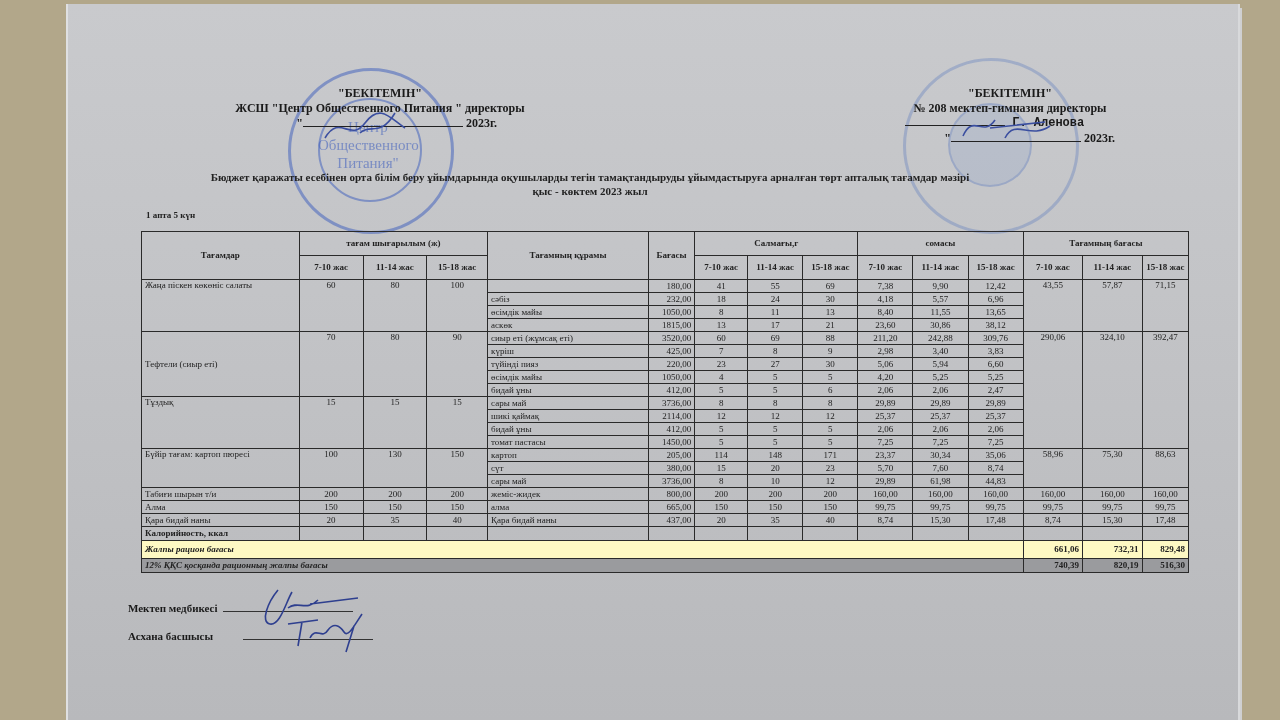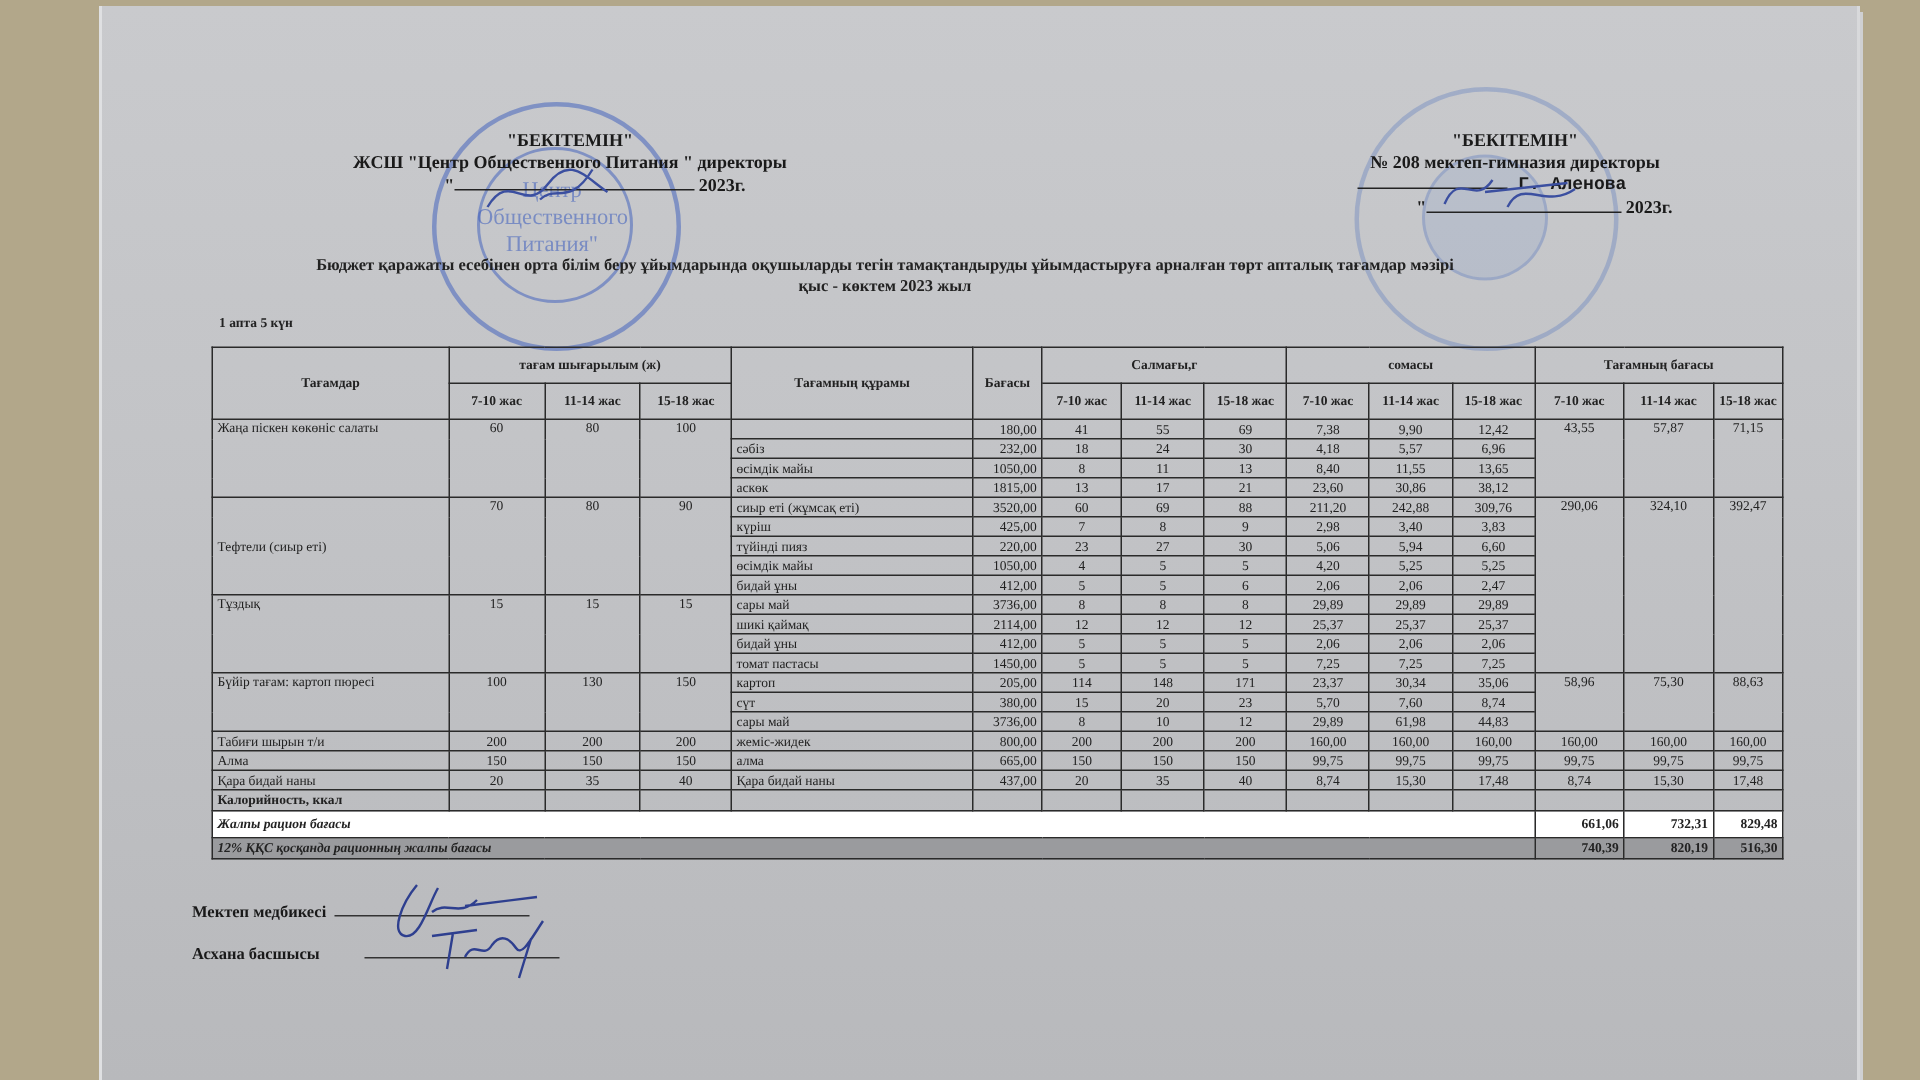--- a/index.html
+++ b/index.html
@@ -13,21 +13,21 @@
   .approve .line{display:inline-block;border-bottom:1px solid #222;}
   .title{position:absolute;left:180px;top:170px;width:820px;text-align:center;font-size:11px;font-weight:bold;color:#222;line-height:14px;}
   .week{position:absolute;left:146px;top:210px;font-size:9px;font-weight:bold;color:#222;}
   table.menu{position:absolute;left:141px;top:231px;border-collapse:collapse;font-size:9px;color:#222;width:1048px;}
   table.menu td, table.menu th{border:1px solid #2a2a2a;padding:0 3px;height:12px;line-height:11px;}
   table.menu th{font-weight:bold;text-align:center;}
   .c{text-align:center;}
   .r{text-align:right;}
   .l{text-align:left;}
   .vt{vertical-align:top;margin-left:48px;}
-  .dark td{background:#ffffff;}
+  .dark td{background:#fef9c3;}
   .mid td{background:#9a9b9e;}
   .bold{font-weight:bold;}
   .ital{font-style:italic;font-weight:bold;}
   .sig-block{position:absolute;left:128px;font-size:11px;font-weight:bold;color:#1a1a1a;}
   .sig-line{display:inline-block;width:130px;border-bottom:1px solid #333;margin-left:6px;}
 </style>
 </head>
 <body>
 
 <div class="paper-edge"></div>

